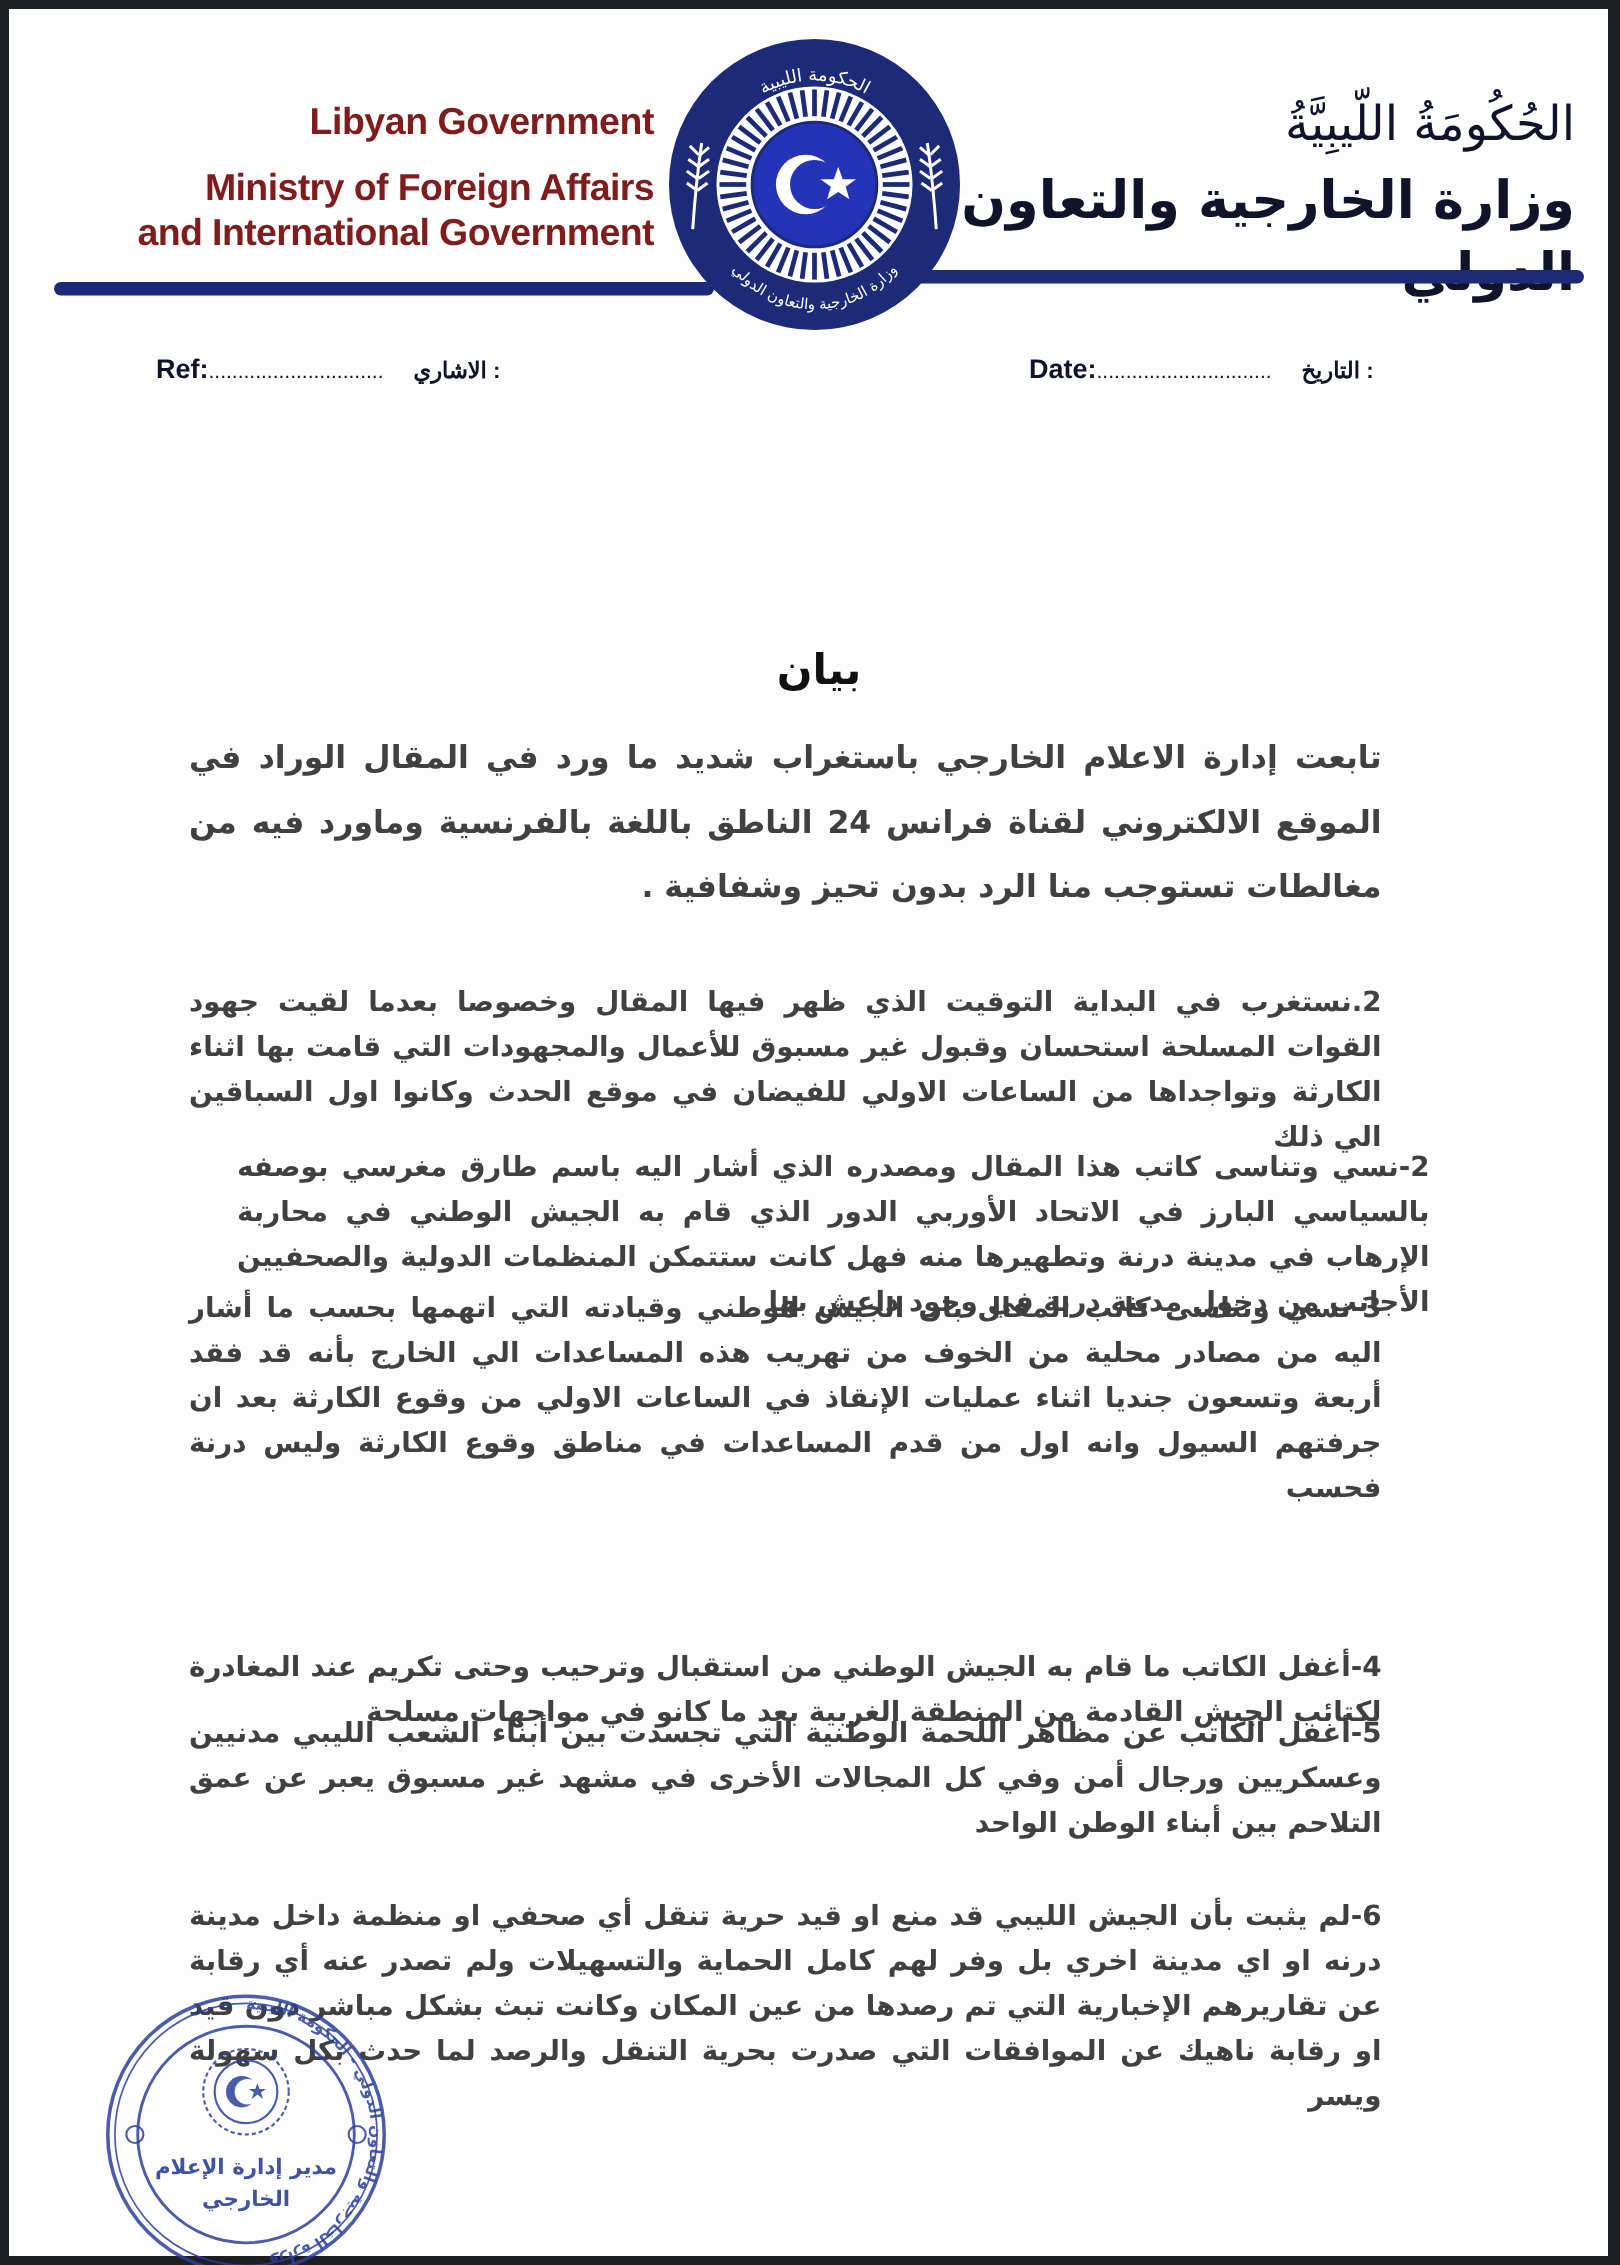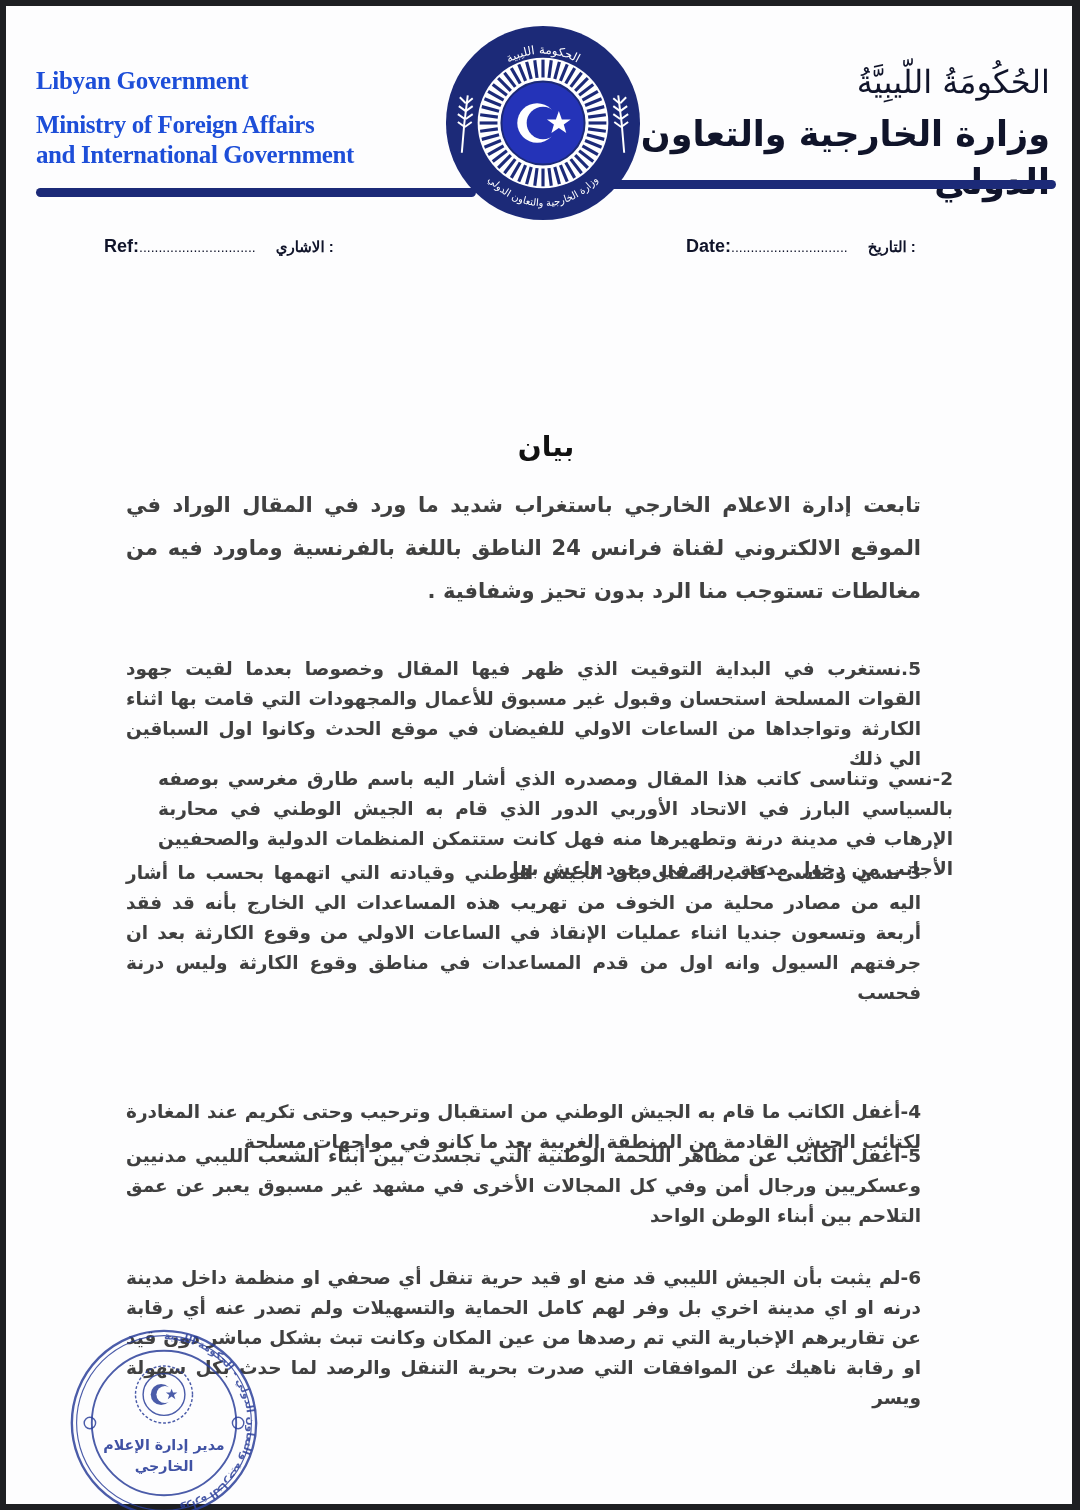--- a/index.html
+++ b/index.html
@@ -8,22 +8,22 @@
     background: #1e1f22;
     position: relative; overflow: hidden;
     font-family: "DejaVu Sans", sans-serif;
   }
   .page {
     position: absolute; left: 6px; top: 6px; width: 1066px; height: 1498px;
     background: #fdfdfe;
   }
   .en-header {
     position: absolute; left: 30px; top: 60px; width: 400px;
-    text-align: left; color: #1d4ed8;
-    font-family: Liberation Serif, serif; font-weight: bold;
+    text-align: right; color: #7f1d1d;
+    font-family: Liberation Sans, sans-serif; font-weight: bold;
   }
   .en-header .l1 { font-size: 25px; line-height: 30px; letter-spacing: -0.3px; }
   .en-header .l2 { font-size: 25px; line-height: 30px; margin-top: 14px; letter-spacing: -0.4px; }
   .en-header .l3 { font-size: 25px; line-height: 30px; letter-spacing: -0.4px; }
   .ar-header {
     position: absolute; right: 22px; top: 54px; width: 420px;
     direction: rtl; text-align: right; color: #10142a;
     font-family: "DejaVu Sans", sans-serif; font-weight: bold;
   }
   .ar-header .l1 { font-size: 32px; line-height: 44px; font-family: "DejaVu Serif", serif; font-weight: normal; }
@@ -163,21 +163,21 @@
     <span>Ref:</span><span class="dots">..............................</span><span class="ar">الاشاري :</span>
   </div>
   <div class="refline date">
     <span>Date:</span><span class="dots">..............................</span><span class="ar">التاريخ :</span>
   </div>
 
   <div class="title">بيان</div>
 
   <div class="body-text intro">تابعت إدارة الاعلام الخارجي باستغراب شديد ما ورد في المقال الوراد في الموقع الالكتروني لقناة فرانس 24 الناطق باللغة بالفرنسية وماورد فيه من مغالطات تستوجب منا الرد بدون تحيز وشفافية .</div>
 
-  <div class="body-text para p1">5.نستغرب في البداية التوقيت الذي ظهر فيها المقال وخصوصا بعدما لقيت جهود القوات المسلحة استحسان وقبول غير مسبوق للأعمال والمجهودات التي قامت بها اثناء الكارثة وتواجداها من الساعات الاولي للفيضان في موقع الحدث وكانوا اول السباقين الي ذلك</div>
+  <div class="body-text para p1">2.نستغرب في البداية التوقيت الذي ظهر فيها المقال وخصوصا بعدما لقيت جهود القوات المسلحة استحسان وقبول غير مسبوق للأعمال والمجهودات التي قامت بها اثناء الكارثة وتواجداها من الساعات الاولي للفيضان في موقع الحدث وكانوا اول السباقين الي ذلك</div>
   <div class="body-text para p2">2-نسي وتناسى كاتب هذا المقال ومصدره الذي أشار اليه باسم طارق مغرسي بوصفه بالسياسي البارز في الاتحاد الأوربي الدور الذي قام به الجيش الوطني في محاربة الإرهاب في مدينة درنة وتطهيرها منه فهل كانت ستتمكن المنظمات الدولية والصحفيين الأجانب من دخول مدينة درنة في وجود داعش بها</div>
   <div class="body-text para p3">3-نسي وتناسى كاتب المقال بان الجيش الوطني وقيادته التي اتهمها بحسب ما أشار اليه من مصادر محلية من الخوف من تهريب هذه المساعدات الي الخارج بأنه قد فقد أربعة وتسعون جنديا اثناء عمليات الإنقاذ في الساعات الاولي من وقوع الكارثة بعد ان جرفتهم السيول وانه اول من قدم المساعدات في مناطق وقوع الكارثة وليس درنة فحسب</div>
   <div class="body-text para p4">4-أغفل الكاتب ما قام به الجيش الوطني من استقبال وترحيب وحتى تكريم عند المغادرة لكتائب الجيش القادمة من المنطقة الغربية بعد ما كانو في مواجهات مسلحة</div>
   <div class="body-text para p5">5-أغفل الكاتب عن مظاهر اللحمة الوطنية التي تجسدت بين أبناء الشعب الليبي مدنيين وعسكريين ورجال أمن وفي كل المجالات الأخرى في مشهد غير مسبوق يعبر عن عمق التلاحم بين أبناء الوطن الواحد</div>
   <div class="body-text para p6">6-لم يثبت بأن الجيش الليبي قد منع او قيد حرية تنقل أي صحفي او منظمة داخل مدينة درنه او اي مدينة اخري بل وفر لهم كامل الحماية والتسهيلات ولم تصدر عنه أي رقابة عن تقاريرهم الإخبارية التي تم رصدها من عين المكان وكانت تبث بشكل مباشر دون قيد او رقابة ناهيك عن الموافقات التي صدرت بحرية التنقل والرصد لما حدث بكل سهولة ويسر</div>
 
   <svg class="stamp" viewBox="0 0 200 200">
     <defs>
       <path id="stampArc" d="M 100 12 A 88 88 0 1 1 99.9 12"></path>
     </defs>

